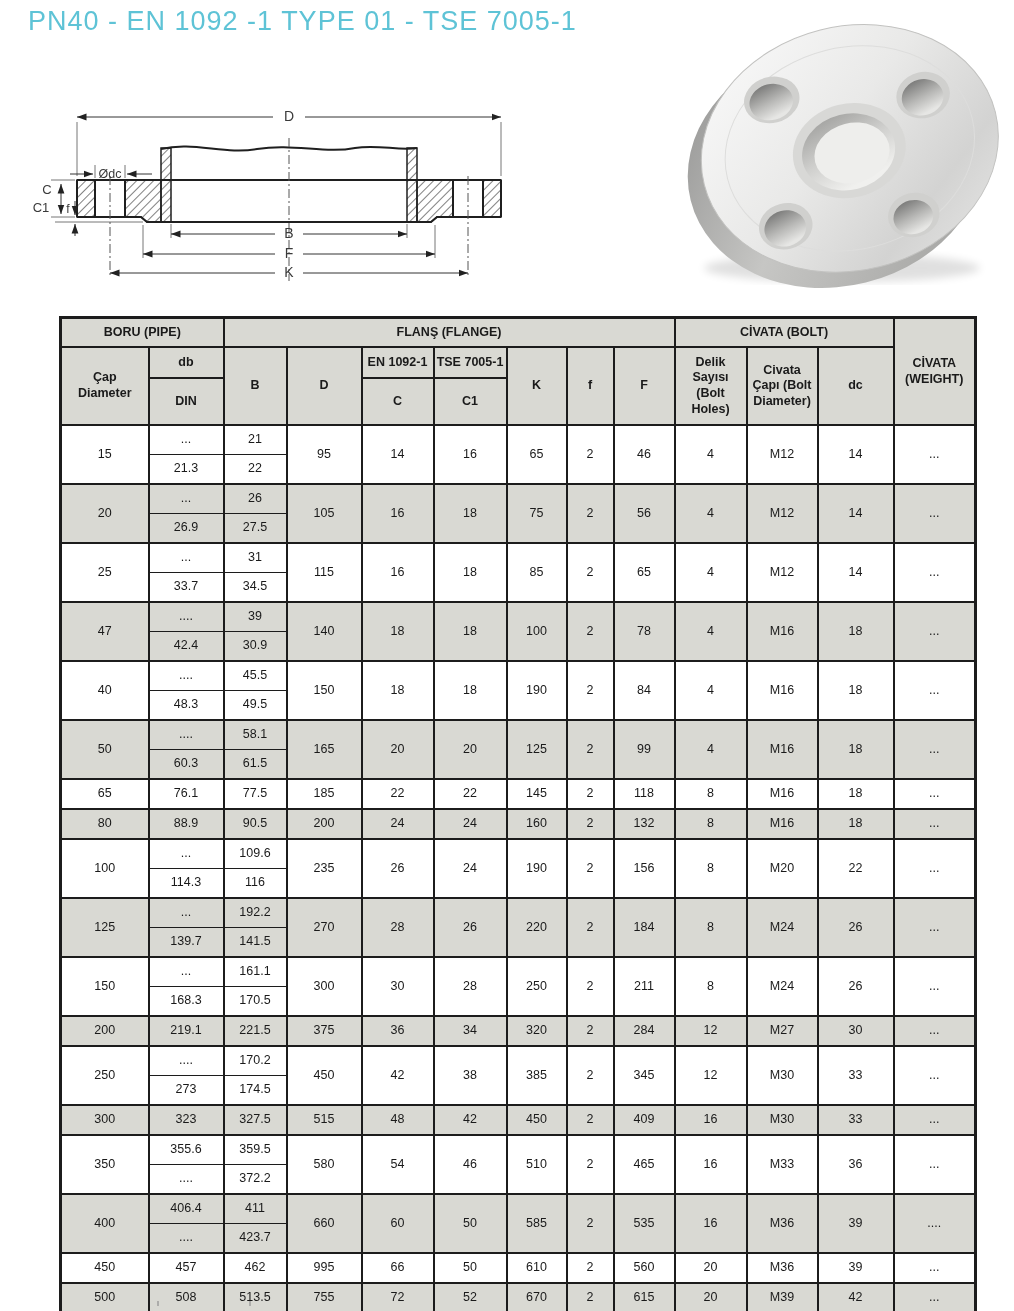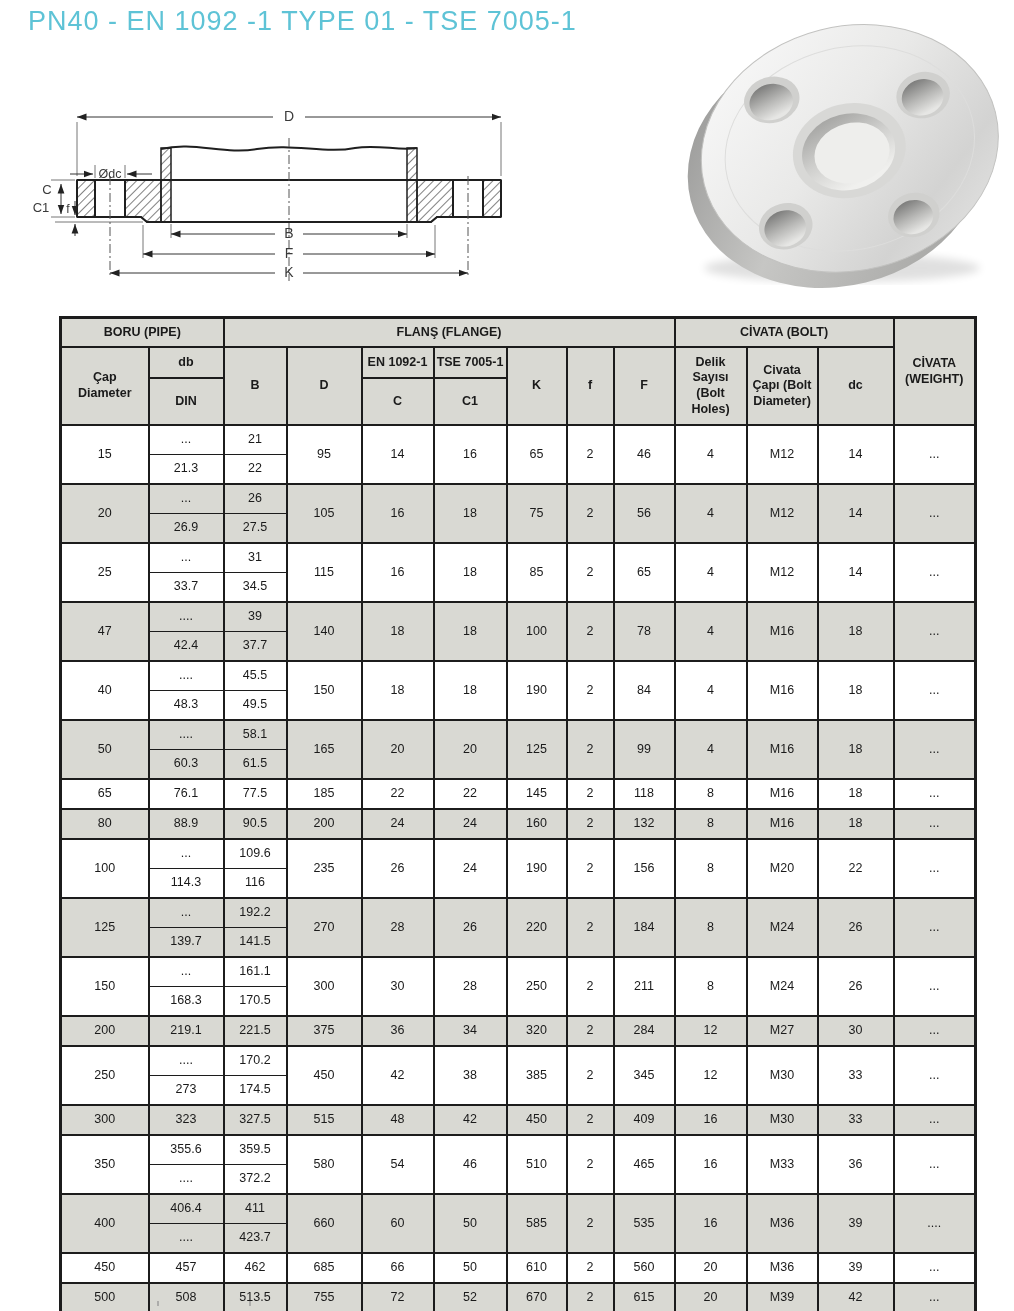--- a/index.html
+++ b/index.html
@@ -293,21 +293,21 @@
         <td rowspan="2">100</td>
         <td rowspan="2">2</td>
         <td rowspan="2">78</td>
         <td rowspan="2">4</td>
         <td rowspan="2">M16</td>
         <td rowspan="2">18</td>
         <td rowspan="2">...</td>
       </tr>
       <tr class="shade">
         <td class="sb">42.4</td>
-        <td class="sb">37.7</td>
+        <td class="sb">30.9</td>
       </tr>
       <tr>
         <td rowspan="2">40</td>
         <td class="st">....</td>
         <td class="st">45.5</td>
         <td rowspan="2">150</td>
         <td rowspan="2">18</td>
         <td rowspan="2">18</td>
         <td rowspan="2">190</td>
         <td rowspan="2">2</td>
@@ -511,21 +511,21 @@
         <td rowspan="2">....</td>
       </tr>
       <tr class="shade">
         <td class="sb">....</td>
         <td class="sb">423.7</td>
       </tr>
       <tr>
         <td>450</td>
         <td>457</td>
         <td>462</td>
-        <td>685</td>
+        <td>995</td>
         <td>66</td>
         <td>50</td>
         <td>610</td>
         <td>2</td>
         <td>560</td>
         <td>20</td>
         <td>M36</td>
         <td>39</td>
         <td>...</td>
       </tr>

